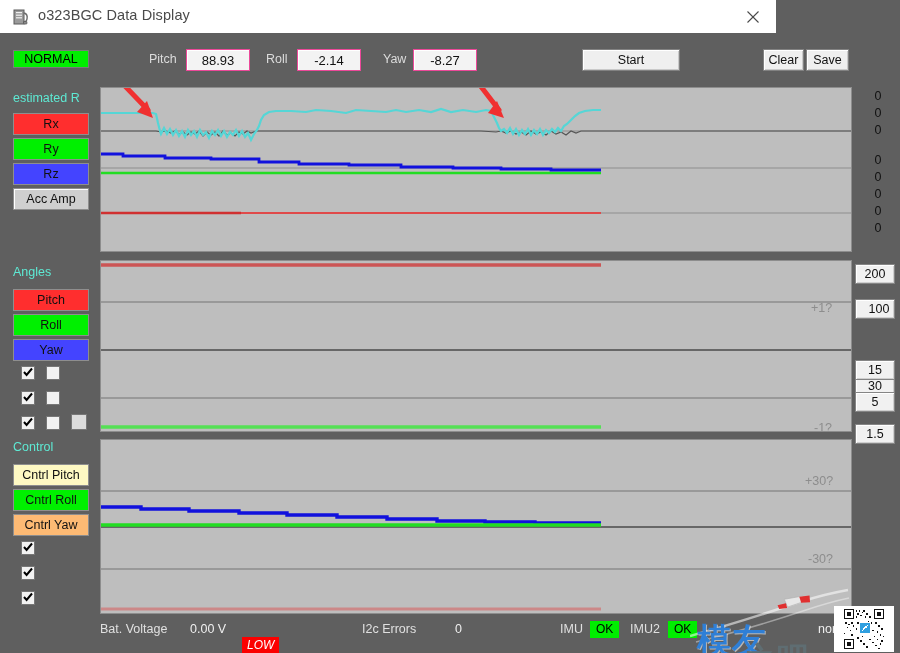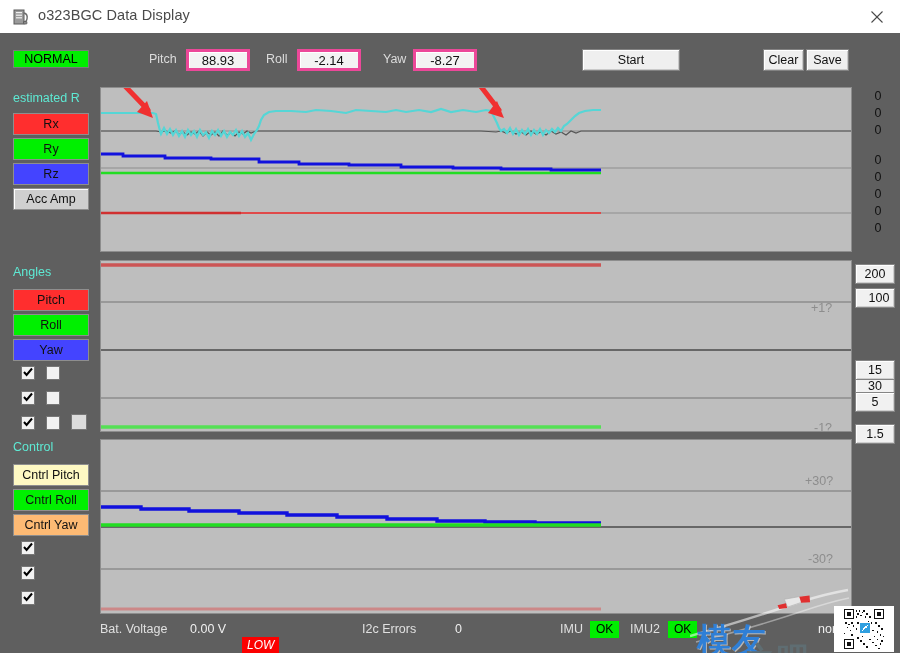--- a/index.html
+++ b/index.html
@@ -15,21 +15,21 @@
     width: 900px;
     height: 653px;
     overflow: hidden;
     background: #5f5f5f;
   }
 
   
   .titlebar {
     position: absolute;
     left: 0; top: 0;
-    width: 900px; height: 33px;
+    width: 776px; height: 33px;
     background: #ffffff;
     border-bottom: 4px solid #eab308;
   }
   .tb-icon {
     position: absolute;
     left: 12px; top: 8px;
     width: 18px; height: 18px;
   }
   .tb-title {
     position: absolute;
@@ -72,21 +72,21 @@
     position: absolute;
     font-size: 12.5px;
     color: #dcdcdc;
     top: 19px;
   }
   .fld-box {
     position: absolute;
     top: 16px;
     height: 22px;
     background: #f3f3f3;
-    border: 3px solid #ec4899;
+    border: 1px solid #ec4899;
     box-shadow: inset 1px 1px 0 #ffffff;
     display: flex; align-items: center; justify-content: center;
     font-size: 13px; color: #111;
     box-sizing: border-box;
   }
   .btn {
     position: absolute;
     background: #efefef;
     border: 1px solid #828282;
     box-shadow: inset 1px 1px 0 #ffffff, inset -1px -1px 0 #c9c9c9;
@@ -381,21 +381,21 @@
     <div class="rnum" style="left:866px; top:56px;">0</div>
     <div class="rnum" style="left:866px; top:73px;">0</div>
     <div class="rnum" style="left:866px; top:90px;">0</div>
     <div class="rnum" style="left:866px; top:120px;">0</div>
     <div class="rnum" style="left:866px; top:137px;">0</div>
     <div class="rnum" style="left:866px; top:154px;">0</div>
     <div class="rnum" style="left:866px; top:171px;">0</div>
     <div class="rnum" style="left:866px; top:188px;">0</div>
 
     <div class="scale-btn" style="top:231px;">200</div>
-    <div class="scale-btn" style="top:255px;padding-left:8px;">100</div>
+    <div class="scale-btn" style="top:266px;padding-left:8px;">100</div>
     <div class="scale-btn" style="top:295px;margin-top:48px;">30</div>
     <div class="scale-btn" style="top:327px;">15</div>
     <div class="scale-btn" style="top:359px;">5</div>
     <div class="scale-btn" style="top:391px;">1.5</div>
 
     <div class="st-lbl" style="left:100px; top:589px;">Bat. Voltage</div>
     <div class="st-val" style="left:190px; top:589px;">0.00 V</div>
     <div class="st-bad" style="left:242px; top:604px;font-style:italic;">LOW</div>
 
     <div class="st-lbl" style="left:362px; top:589px;">I2c Errors</div>

